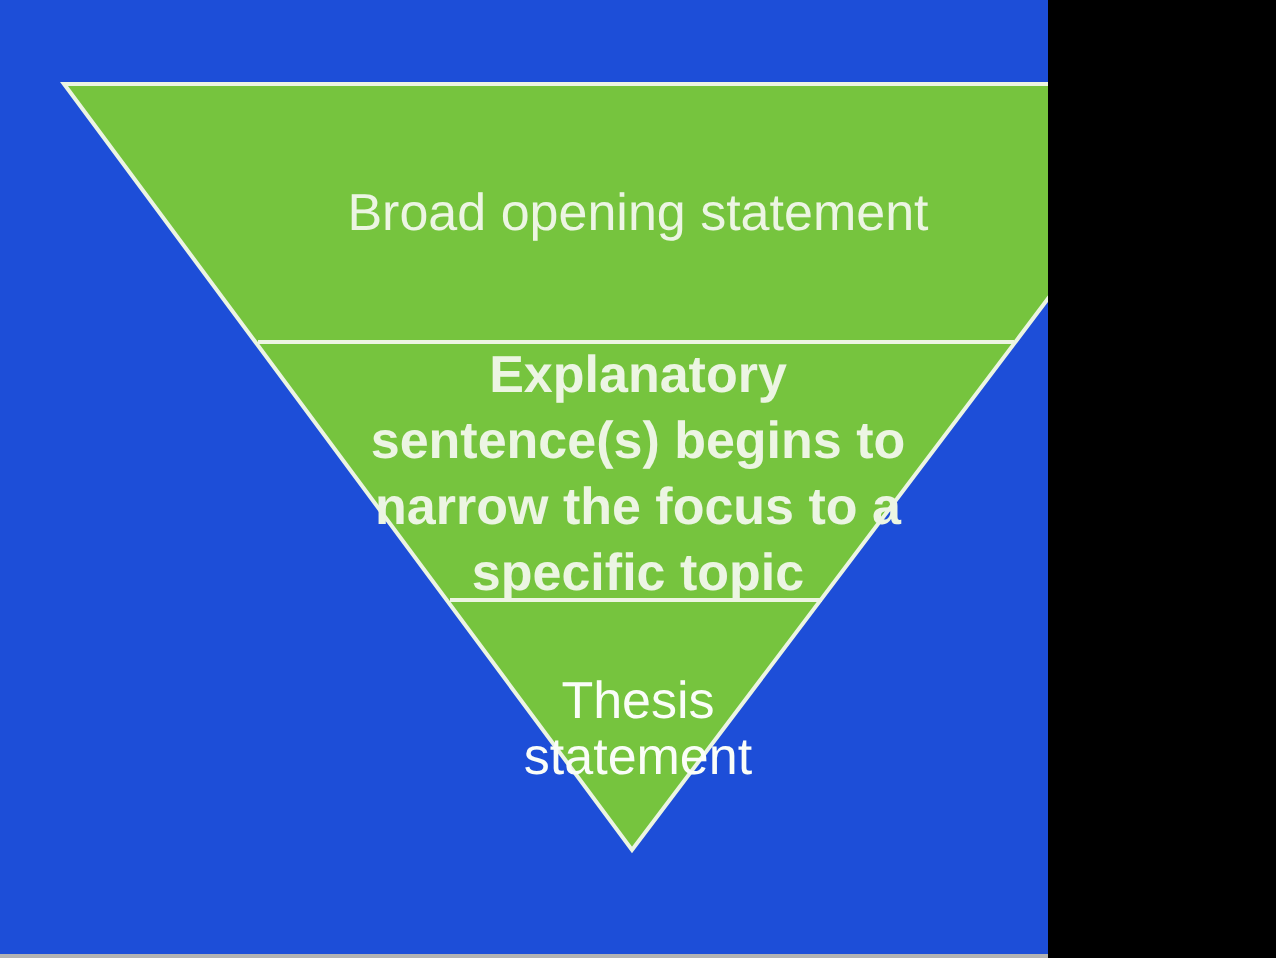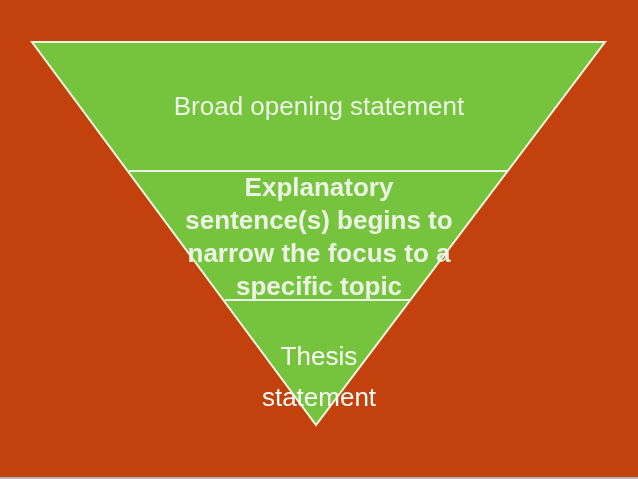--- a/index.html
+++ b/index.html
@@ -2,23 +2,23 @@
 <html><head>
 <meta charset="utf-8">
 <style>
   html, body {
     margin: 0;
     padding: 0;
     background: #000000;
   }
   .stage {
     position: relative;
-    width: 638px;
+    width: 524px;
     height: 479px;
-    background: #c2410c;
+    background: #1d4ed8;
     overflow: hidden;
     font-family: "Liberation Sans", "DejaVu Sans", sans-serif;
   }
   .pyramid-svg {
     position: absolute;
     left: 0;
     top: 0;
     display: block;
   }
   .label {
@@ -34,21 +34,21 @@
   }
   .label-broad {
     top: 90px;
   }
   .label-explanatory {
     top: 171px;
     font-weight: bold;
   }
   .label-thesis {
     top: 336px;
-    line-height: 41px;
+    line-height: 28px;
     color: #fafdf8;
   }
   .bottom-edge-line {
     position: absolute;
     left: 0;
     bottom: 0;
     width: 638px;
     height: 2px;
     background: #b3b3b3;
   }

